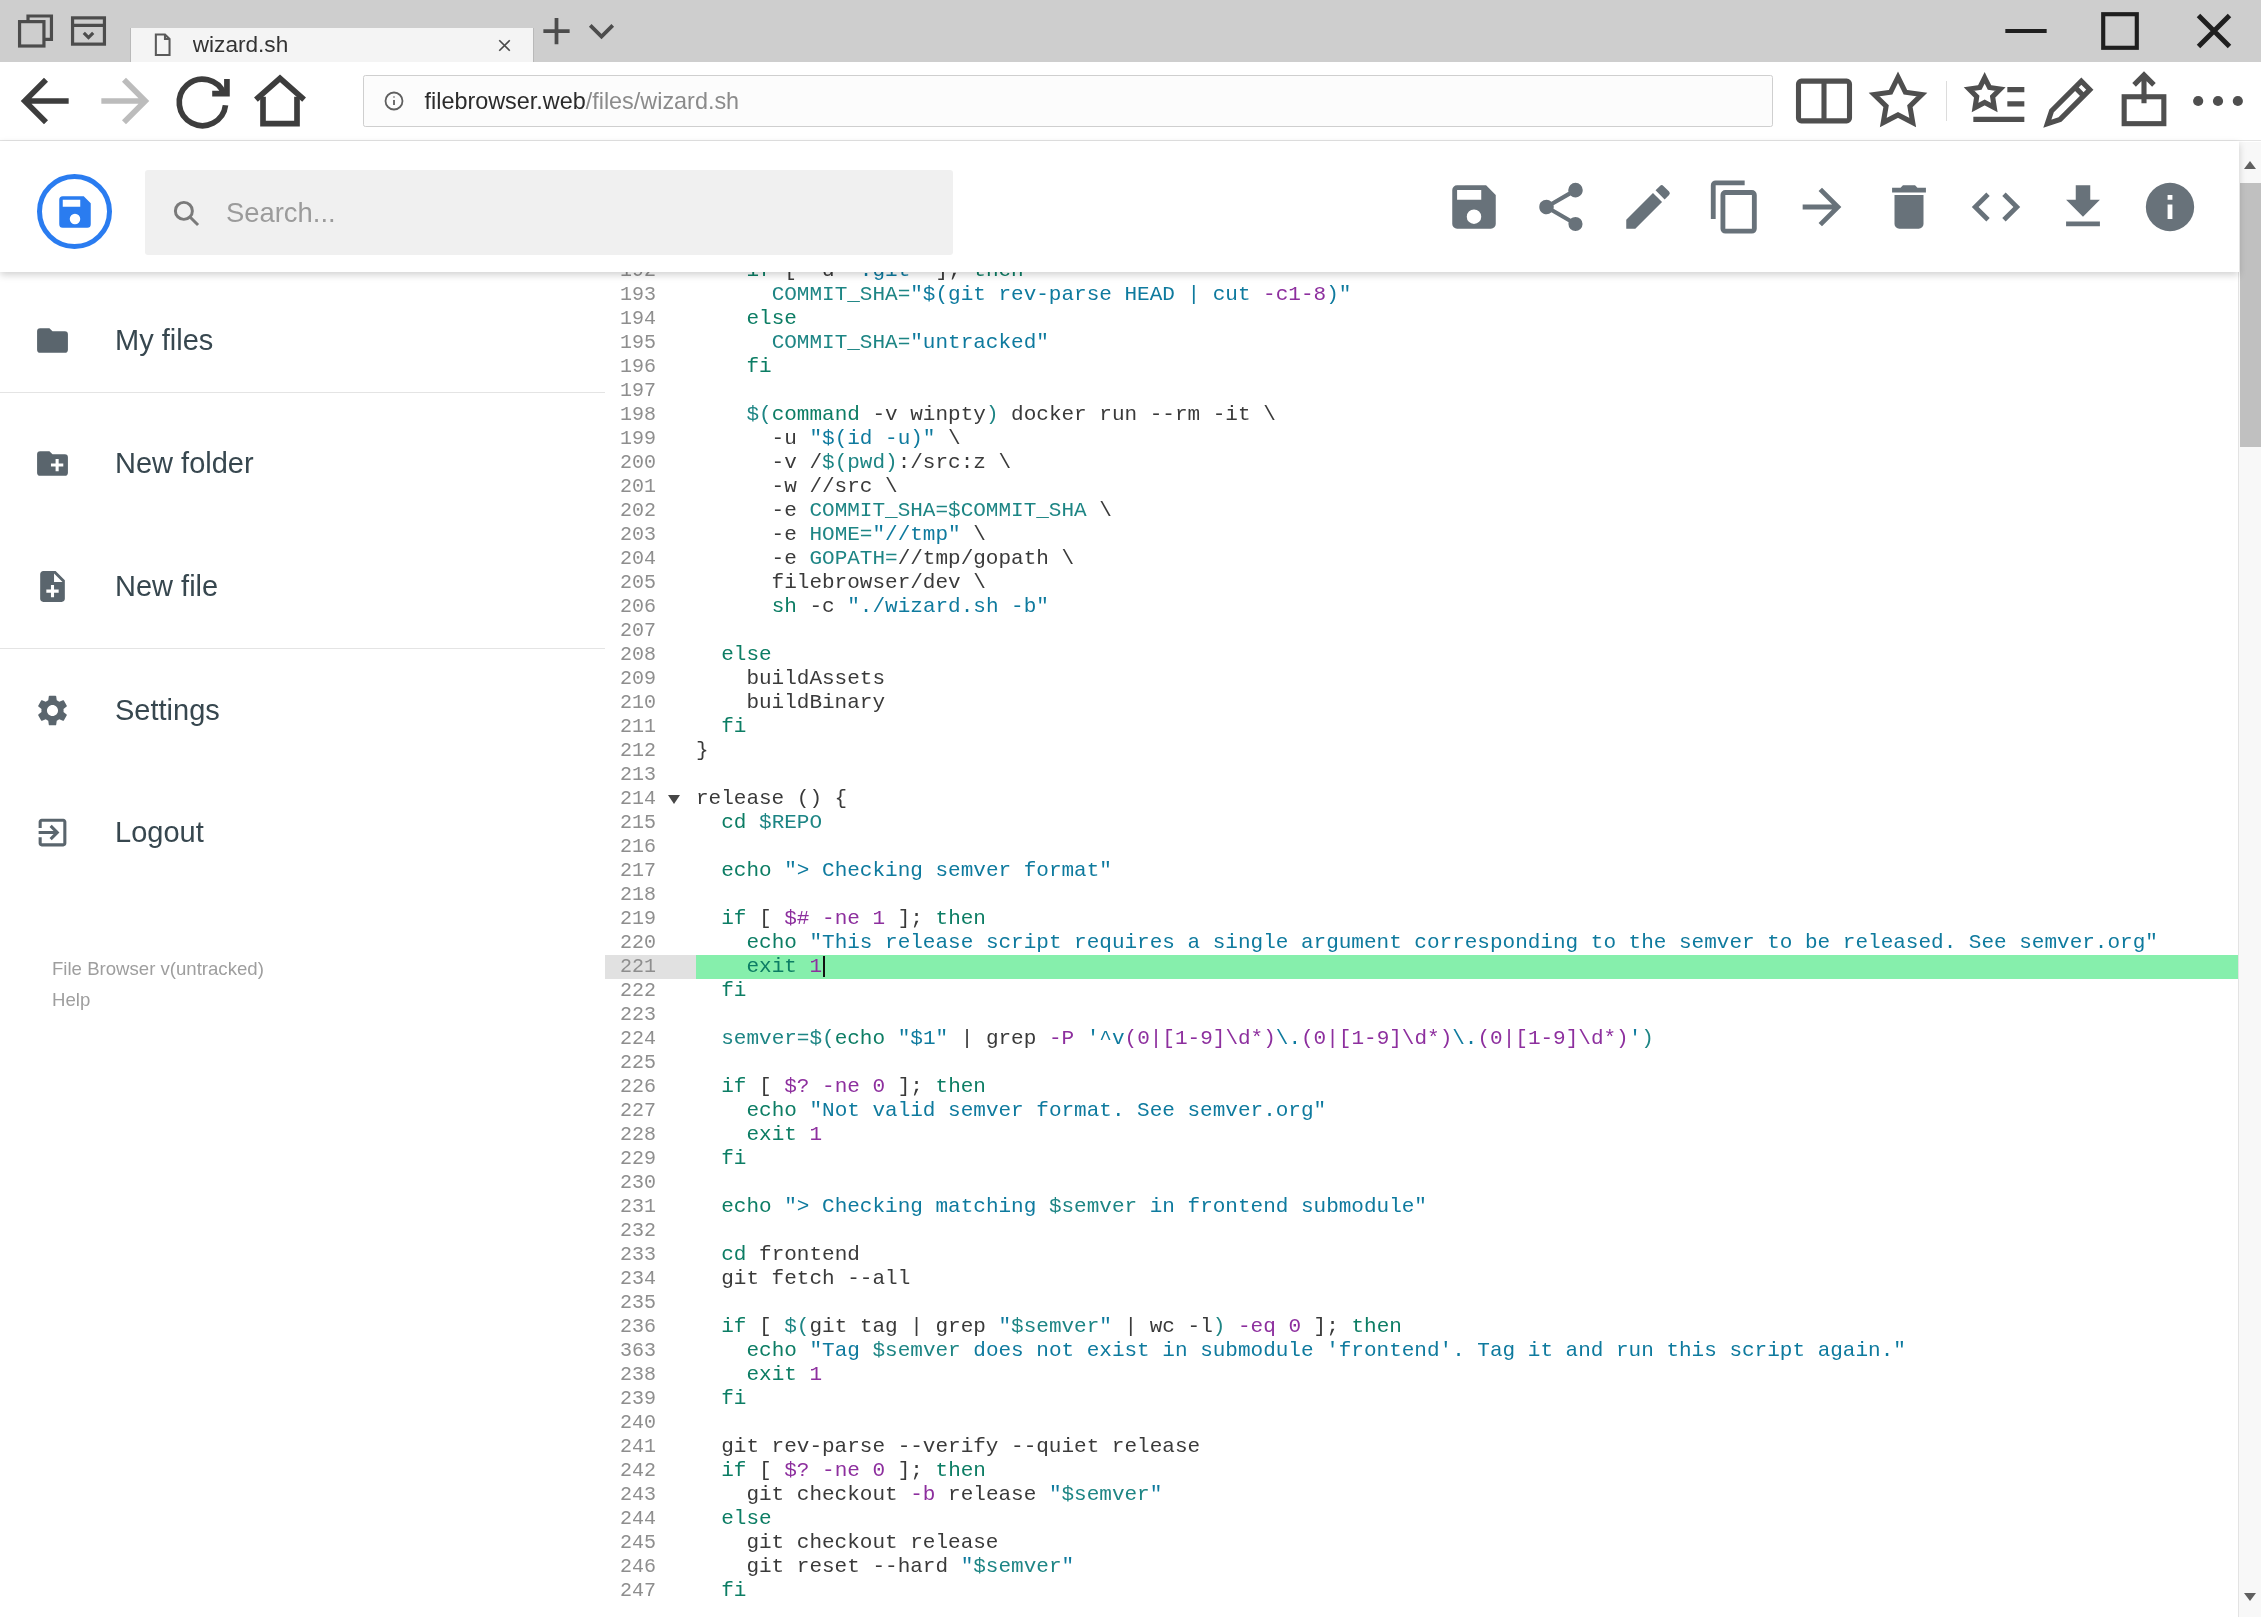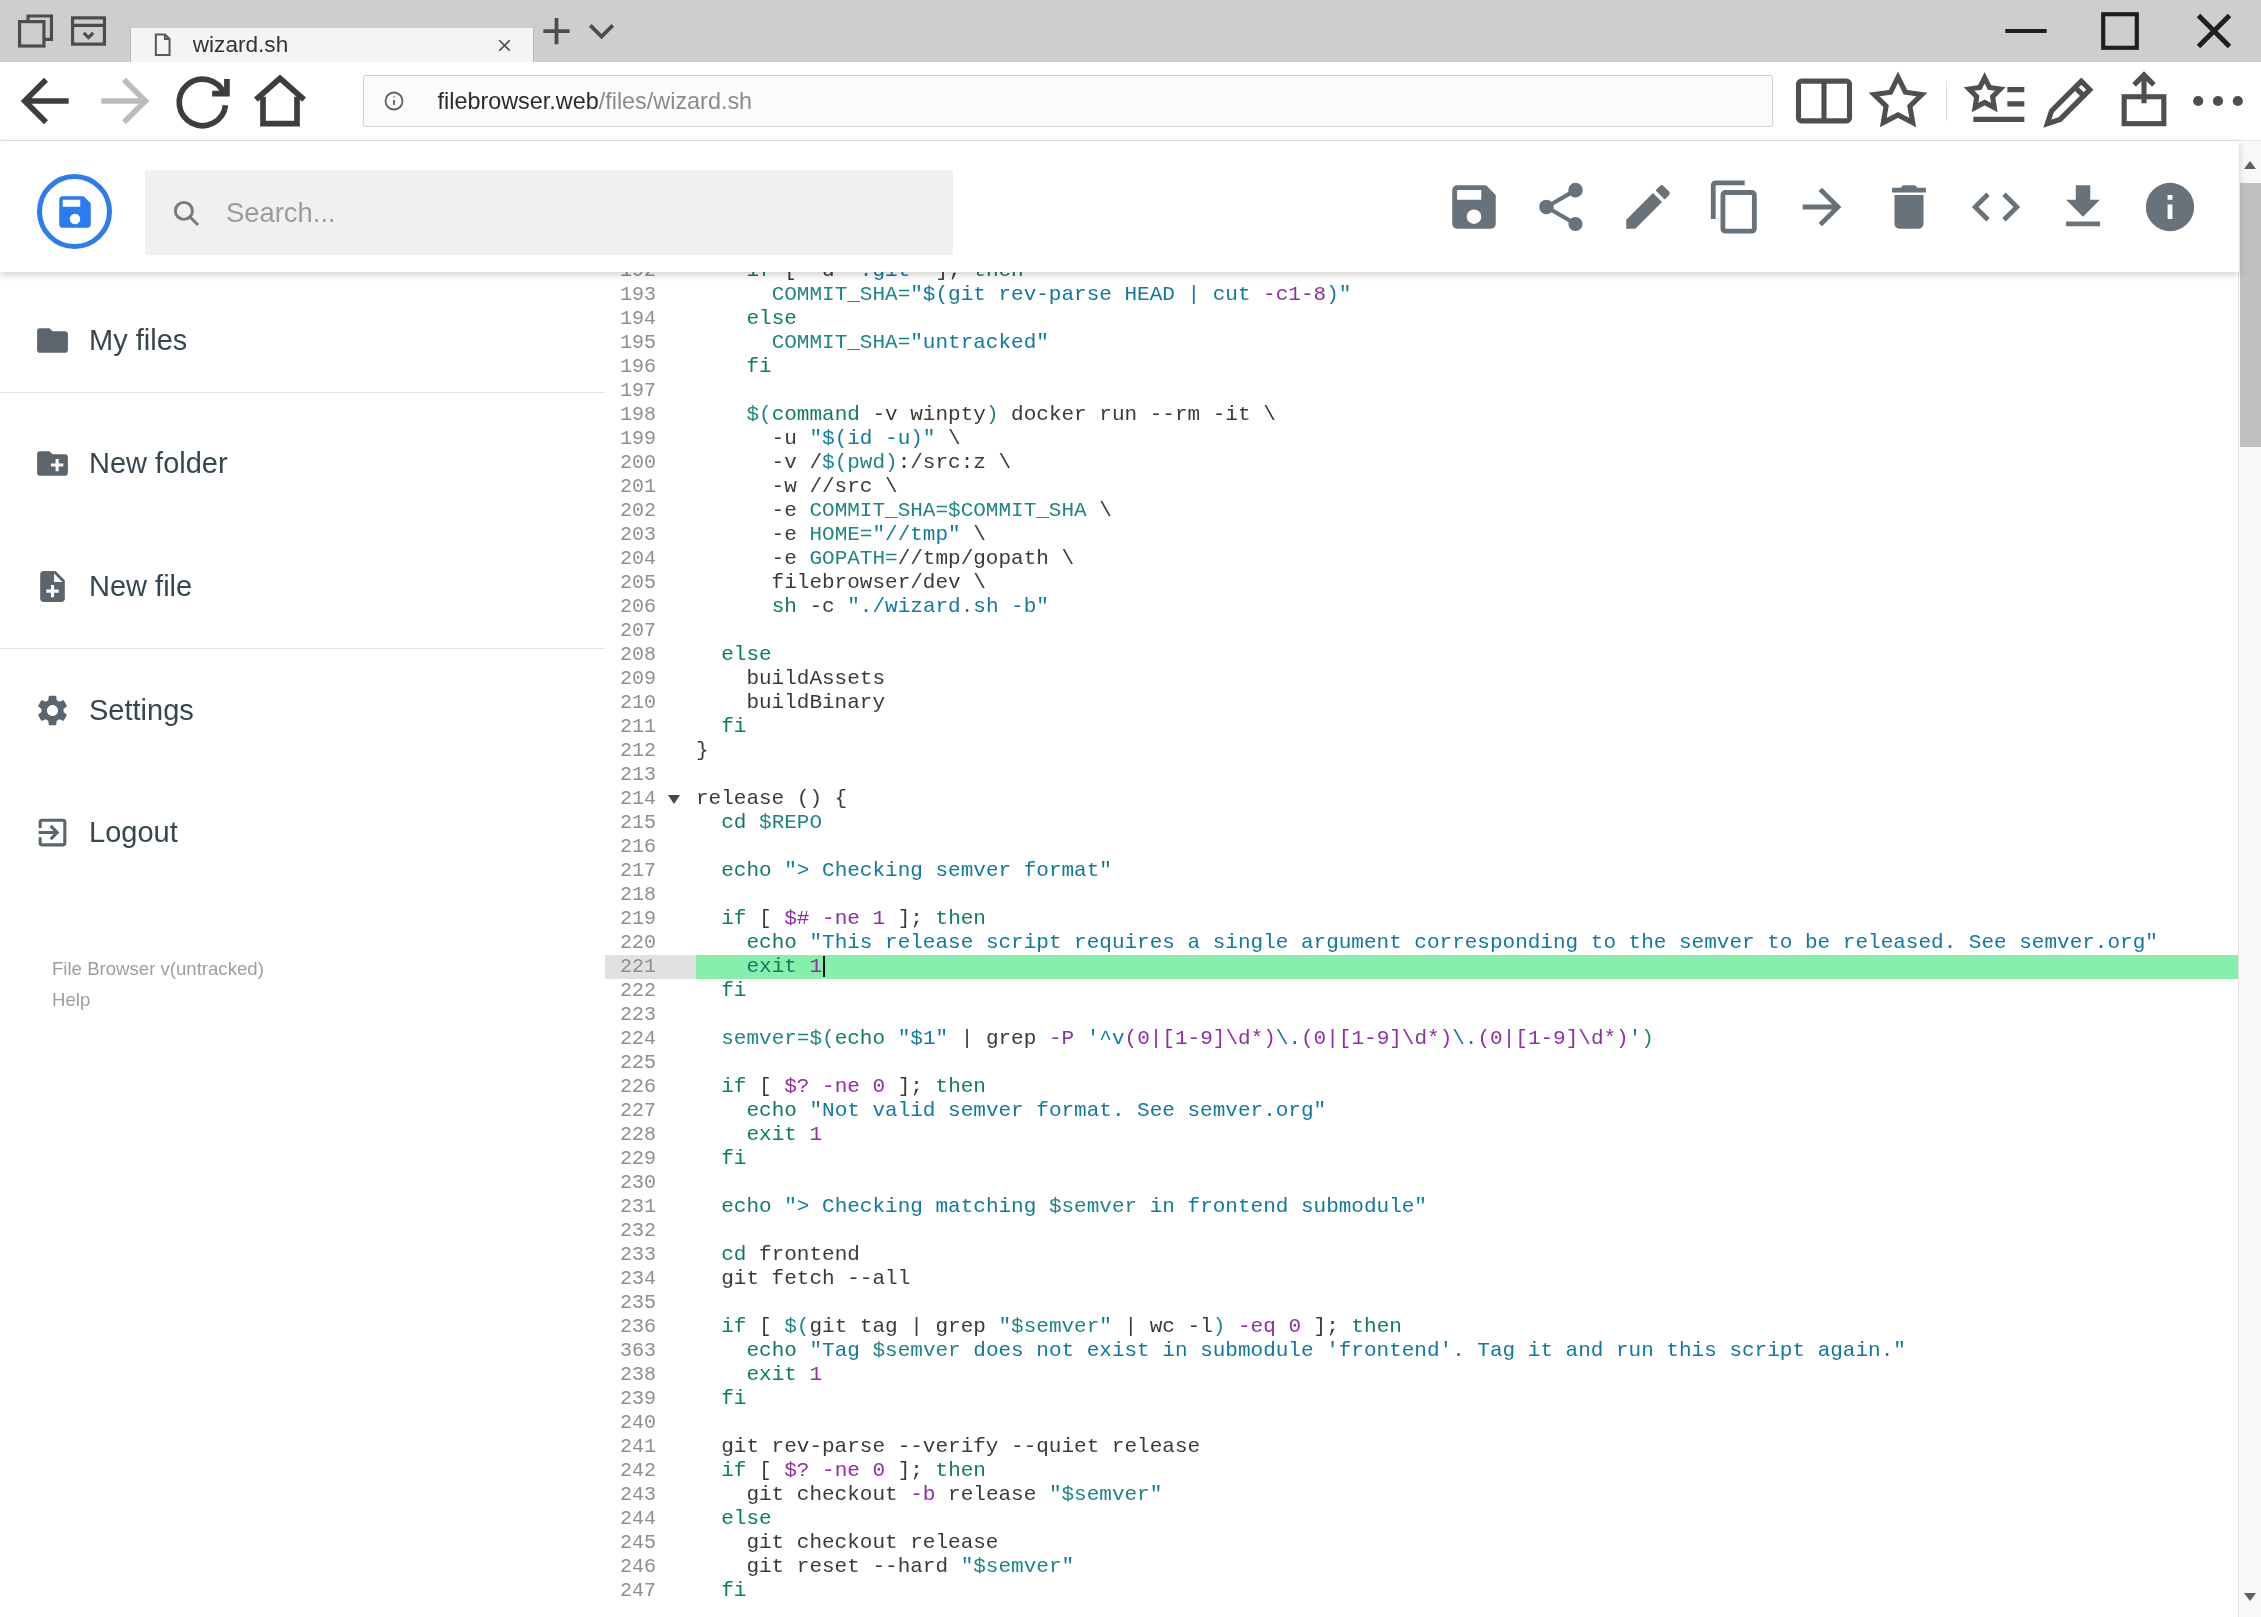--- a/index.html
+++ b/index.html
@@ -27,21 +27,21 @@
   .tabclose{color:#4a4a4a}
   .win-controls{margin-left:auto;display:flex;}
   .win-btn{width:94px;height:62px;display:flex;align-items:center;justify-content:center;color:#1f1f1f;}
 
   
   .addressbar{position:absolute;left:0;top:62px;width:2261px;height:79px;background:#fff;
               border-bottom:0.8px solid #e4e4e4;display:flex;align-items:center;padding-left:6.5px;box-sizing:border-box;}
   .nav-btn{width:78px;height:68px;display:flex;align-items:center;justify-content:center;color:#3d3d3d;}
   .nav-btn.disabled{color:#bcbcbc;}
   .url-box{margin-left:44px;width:1410px;height:52px;background:#fcfcfc;border:0.8px solid #cfcfcf;
-           border-radius:2.4px;display:flex;align-items:center;padding:0 18px;gap:32px;box-sizing:border-box;}
+           border-radius:2.4px;display:flex;align-items:center;padding:0 18px;gap:19px;box-sizing:border-box;}
   .urlinfo{color:#5f5f5f}
   .url-text{font-size:23.4px;color:#2b2b2b;white-space:nowrap;}
   .url-path{color:#8b8b8b;}
   .addr-right{margin-left:auto;display:flex;align-items:center;padding-right:6.5px;}
   .addr-right .nav-btn{width:74px;color:#4f4f4f;}
   .addr-sep{width:0.8px;height:40px;background:#dcdcdc;margin:0 11.3px;}
 
   
   .app-header{position:absolute;left:0;top:141px;width:2239px;height:131px;background:#fff;
               box-shadow:0 3.2px 7.3px rgba(0,0,0,0.18);z-index:5;}
@@ -53,21 +53,21 @@
   .search-ic{color:#7a7a7a}
   .search-input{flex:1;border:none;outline:none;background:transparent;font-size:27.4px;color:#444;
                 font-family:"Liberation Sans",sans-serif;}
   .search-input::placeholder{color:#9b9b9b;opacity:1;}
   .file-actions{position:absolute;right:40px;top:0;height:131px;display:flex;align-items:center;gap:29px;}
   .act-btn{width:58px;height:58px;display:flex;align-items:center;justify-content:center;color:#68727a;}
 
   
   .sidebar{position:absolute;left:0;top:272px;width:605px;height:1345px;background:#fff;}
   .sb-item{position:absolute;left:0;width:605px;height:69px;display:flex;align-items:center;
-           padding-left:34px;gap:18px;box-sizing:border-box;cursor:default;}
+           padding-left:34px;gap:44px;box-sizing:border-box;cursor:default;}
   .sb-item [data-icon]{color:#5a656d;}
   .sb-label{font-size:29px;color:#37474f;}
   .sb-divider{position:absolute;left:0;width:605px;height:0.8px;background:#e4e4e4;}
   .sb-footer{position:absolute;left:52px;top:681px;font-size:18.6px;color:#9e9e9e;line-height:31px;}
 
   
   .editor{position:absolute;left:605px;top:272px;width:1633px;height:1345px;background:#fff;overflow:hidden;}
   .code-inner{position:absolute;left:0;top:-13px;width:100%;}
   .code-row{display:flex;height:24px;line-height:24px;font-family:Liberation Mono, monospace;
             font-size:21px;white-space:pre;}

